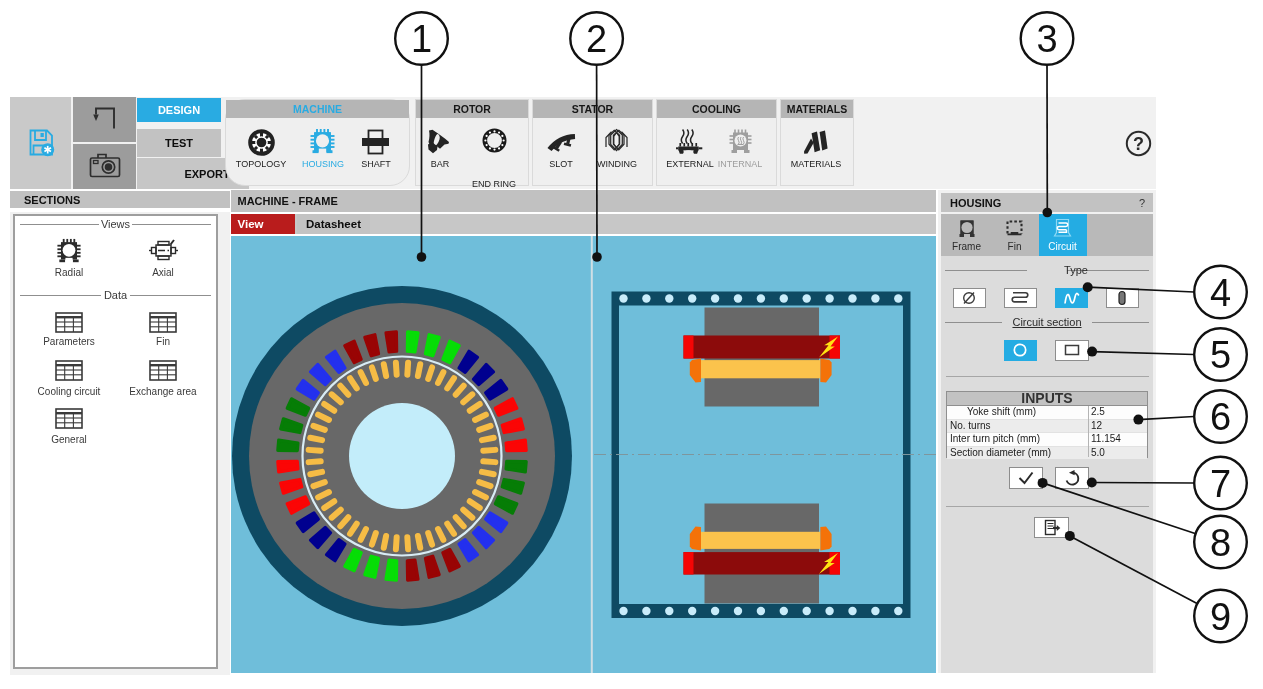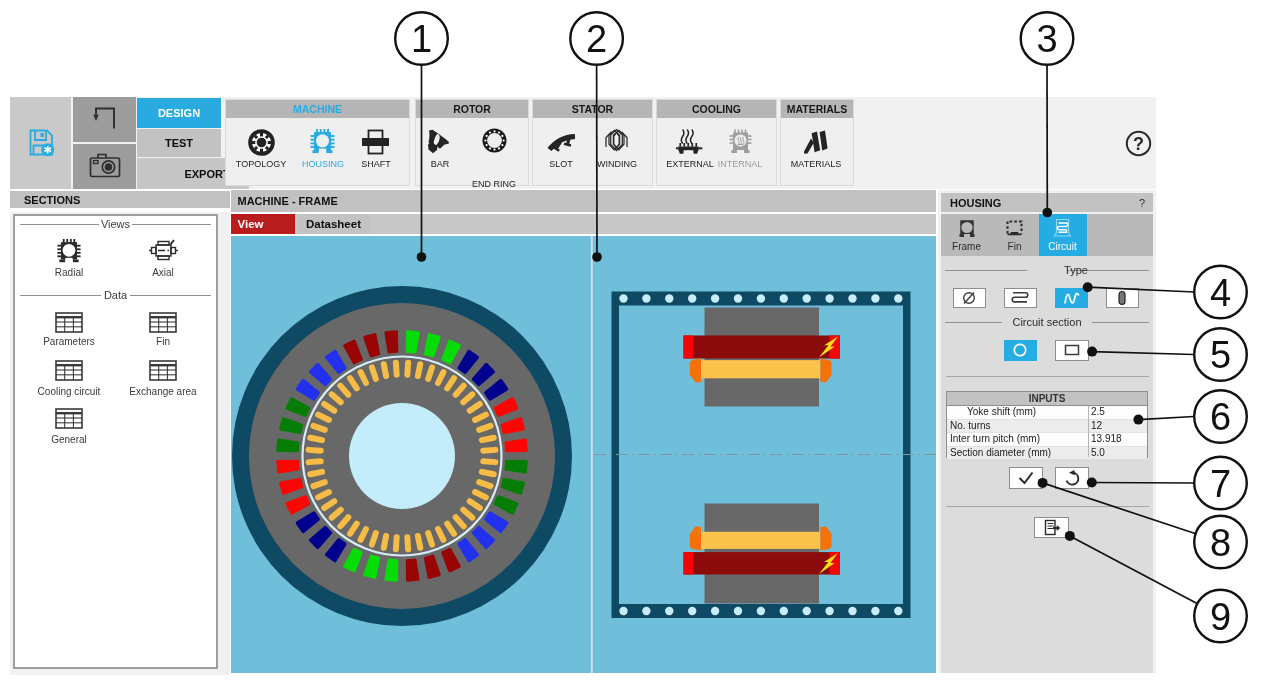--- a/index.html
+++ b/index.html
@@ -45,28 +45,28 @@
     <path d="M1.2 10.5 h5.6 l-2.8 6.5 z" fill="#2e2e2e"></path>
   </svg>
   <svg class="abs" style="left:89px;top:152px;" width="32" height="26" viewBox="0 0 32 26">
     <rect x="1.5" y="6" width="29" height="18.5" rx="1.5" fill="none" stroke="#2e2e2e" stroke-width="1.7"></rect>
     <path d="M9 6 v-3.5 h8 v3.5" fill="none" stroke="#2e2e2e" stroke-width="1.7"></path>
     <rect x="4.5" y="8.5" width="4.5" height="3" fill="none" stroke="#2e2e2e" stroke-width="1.3"></rect>
     <circle cx="19.5" cy="15" r="6.2" fill="none" stroke="#2e2e2e" stroke-width="1.7"></circle>
     <circle cx="19.5" cy="15" r="3.8" fill="#2e2e2e"></circle>
   </svg>
 
-  <div class="abs" style="left:137px;top:97.5px;width:84px;height:30px;background:#29abe2;
+  <div class="abs" style="left:137px;top:97.5px;width:84px;height:24px;background:#29abe2;
        color:#fff;font-weight:bold;font-size:11px;display:flex;align-items:center;justify-content:center;">DESIGN</div>
   <div class="abs" style="left:137px;top:128.7px;width:84px;height:28.5px;background:#c2c2c2;
        color:#0d0d0d;font-weight:bold;font-size:11px;display:flex;align-items:center;justify-content:center;">TEST</div>
   <div class="abs" style="left:137px;top:158.4px;width:84px;height:30.5px;background:#c6c6c6;
        color:#0d0d0d;font-weight:bold;font-size:11px;display:flex;align-items:center;justify-content:center;padding-left:28px;">EXPORT</div>
 
-  <div class="abs grp" style="left:225px;top:99px;width:183px;height:85px;">
+  <div class="abs grp" style="left:225px;top:99px;width:183px;height:85px;border-radius:20px;">
     <div class="grphead" style="color:#29abe2;">MACHINE</div>
   </div>
 
   <div class="abs grp" style="left:415px;top:99px;width:112px;height:85px;">
     <div class="grphead">ROTOR</div>
   </div>
 
   <div class="abs grp" style="left:656px;top:99px;width:119px;height:85px;">
     <div class="grphead">COOLING</div>
   </div>
@@ -518,41 +518,41 @@
     </svg>
   </div>
   <div class="btn" style="left:1105.5px;top:287.5px;width:31.5px;height:18.5px;">
     <svg width="10" height="16" viewBox="0 0 10 16">
       <rect x="2" y="1.5" width="6" height="13" rx="3" fill="#777" stroke="#222" stroke-width="1.2"></rect>
     </svg>
   </div>
 
   <div class="gline" style="left:945px;top:322px;width:57px;"></div>
   <div class="gline" style="left:1092px;top:322px;width:57px;"></div>
-  <div class="slabel" style="left:1012px;top:316px;width:70px;font-size:11px;color:#2b2b2b;">Circuit section</div>
+  <div class="slabel" style="left:1012px;top:316px;width:70px;font-size:11px;color:#2b2b2b;text-decoration:underline;">Circuit section</div>
   <div class="btn sel" style="left:1003.5px;top:339.5px;width:31.5px;height:19px;">
     <svg width="16" height="16" viewBox="0 0 16 16">
       <circle cx="8" cy="8" r="5.7" fill="none" stroke="#fff" stroke-width="1.7"></circle>
     </svg>
   </div>
   <div class="btn" style="left:1055px;top:339.5px;width:31.5px;height:19px;">
     <svg width="18" height="14" viewBox="0 0 18 14">
       <rect x="2.5" y="2.5" width="13" height="9" fill="none" stroke="#3c3c3c" stroke-width="1.5"></rect>
     </svg>
   </div>
 
   <div class="abs" style="left:946px;top:375.5px;width:203px;height:1px;background:#a6a6a6;"></div>
 
   <div class="abs" style="left:946px;top:390.5px;width:202px;height:67px;border:1px solid #8f8f8f;box-sizing:border-box;background:#fff;">
     <div style="height:13.5px;background:#c2c2c2;border-bottom:1px solid #8f8f8f;text-align:center;
-         font-size:10px;font-weight:bold;color:#333;line-height:13px;">INPUTS</div>
+         font-size:14px;font-weight:bold;color:#333;line-height:13px;">INPUTS</div>
     <div style="position:relative;font-size:10px;color:#1c1c1c;">
       <div style="height:12.5px;line-height:12.5px;background:#fdfdfd;border-bottom:1px solid #e2e2e2;padding-left:20px;">Yoke shift (mm)<span style="position:absolute;left:144px;">2.5</span></div>
       <div style="height:12.5px;line-height:12.5px;background:#ececec;border-bottom:1px solid #e2e2e2;padding-left:3px;">No. turns<span style="position:absolute;left:144px;">12</span></div>
-      <div style="height:12.5px;line-height:12.5px;background:#fdfdfd;border-bottom:1px solid #e2e2e2;padding-left:3px;">Inter turn pitch (mm)<span style="position:absolute;left:144px;">13.918</span></div>
+      <div style="height:12.5px;line-height:12.5px;background:#fdfdfd;border-bottom:1px solid #e2e2e2;padding-left:3px;">Inter turn pitch (mm)<span style="position:absolute;left:144px;">11.154</span></div>
       <div style="height:12px;line-height:12px;background:#ececec;padding-left:3px;">Section diameter (mm)<span style="position:absolute;left:144px;">5.0</span></div>
       <div style="position:absolute;left:141px;top:0;width:1px;height:51px;background:#b4b4b4;"></div>
     </div>
   </div>
 
   <div class="btn" style="left:1009px;top:467.3px;width:31.5px;height:19.5px;">
     <svg width="20" height="16" viewBox="0 0 20 16">
       <path d="M3.5 8 L8.5 13 L16.5 2.5" fill="none" stroke="#2b2b2b" stroke-width="2"></path>
     </svg>
   </div>

